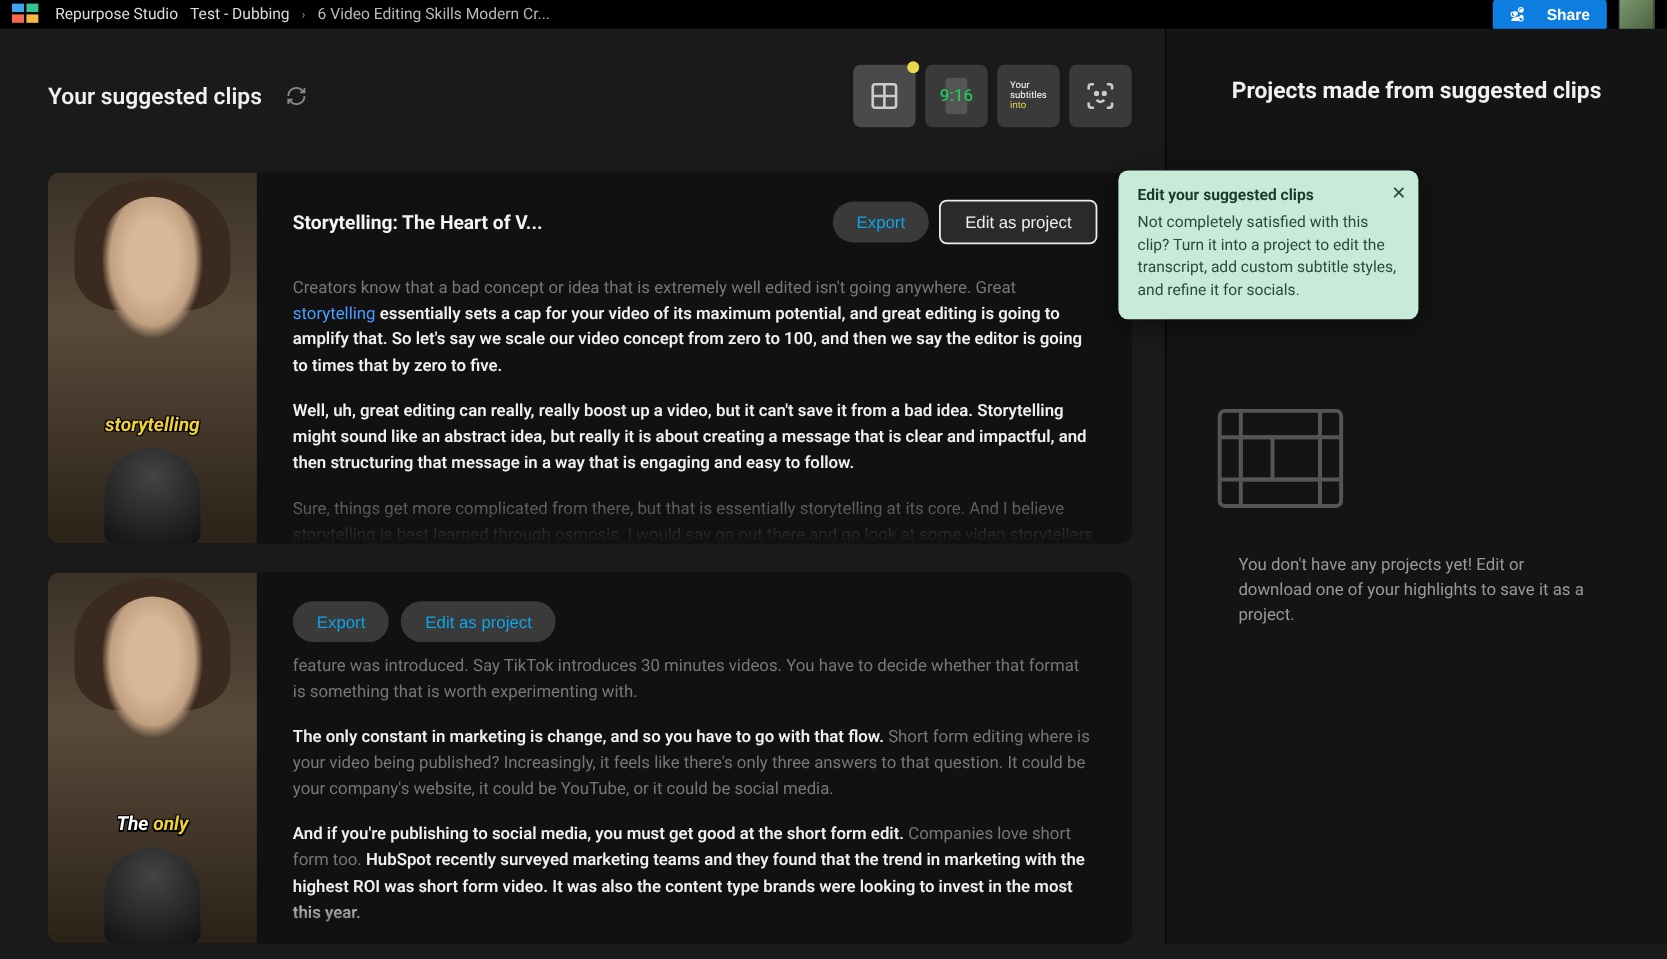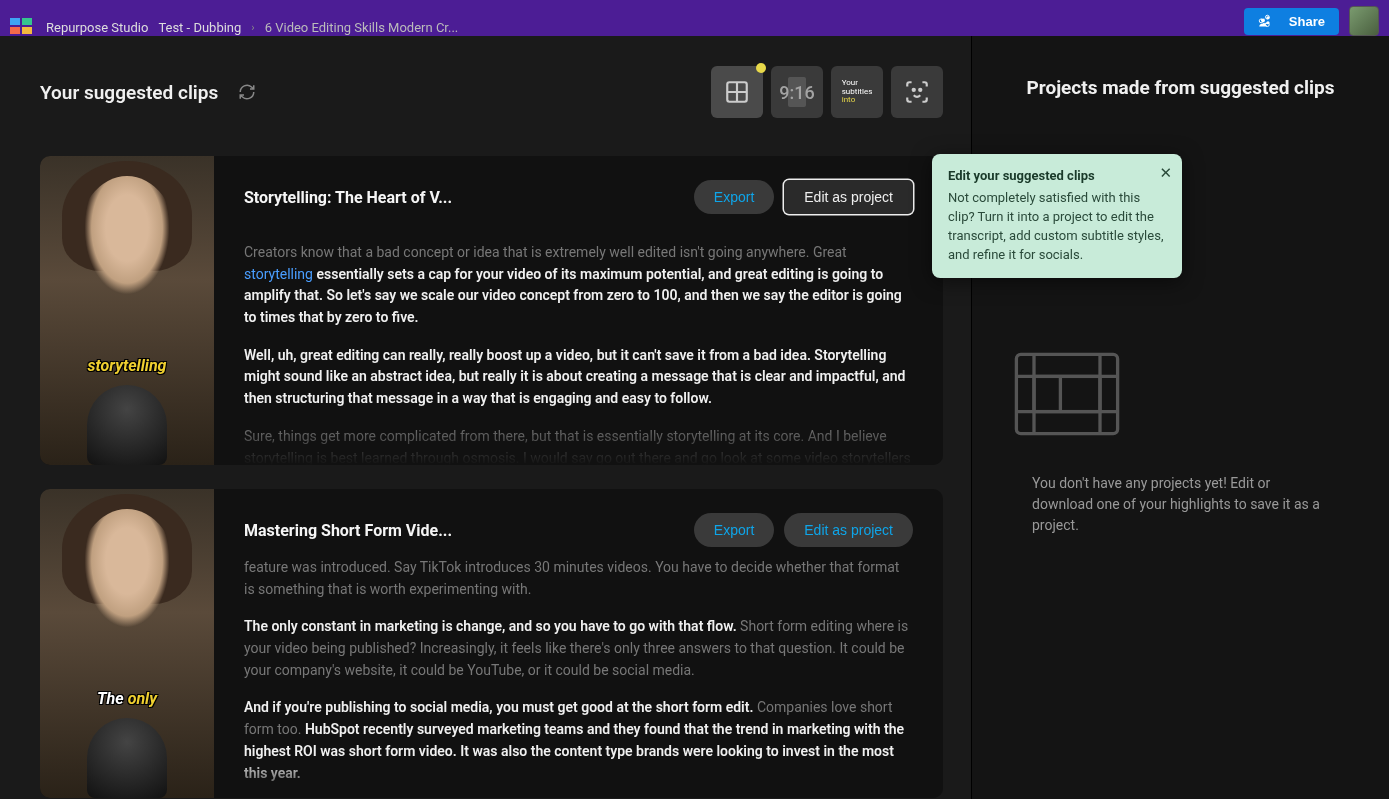--- a/index.html
+++ b/index.html
@@ -6,23 +6,23 @@
   body {
     font-family: -apple-system, BlinkMacSystemFont, "Segoe UI", Roboto, sans-serif;
     background: #1a1a1a;
     color: #e0e0e0;
     width: 1389px;
     height: 799px;
     overflow: hidden;
   }
   .topbar {
     display: flex;
-    align-items: flex-end;
-    height: 36px;
-    background: #4c1d95;
+    align-items: center;
+    height: 24px;
+    background: #000000;
     padding: 0 10px;
     justify-content: space-between;
   }
   .topbar-left {
     display: flex;
     align-items: center;
     gap: 12px;
   }
   .logo {
     width: 24px; height: 18px;
@@ -75,21 +75,21 @@
     display:flex; align-items:center; justify-content:center;
     cursor:pointer; position:relative;
     color:#ccc;
   }
   .tool-btn.active { background:#4a4a4a; }
   .tool-badge {
     position:absolute; top:-3px; right:-3px;
     width:10px; height:10px; border-radius:50%;
     background:#e8d94a;
   }
-  .tool-btn .label { font-size:18px; font-weight:500; color:#a3a3a3; }
+  .tool-btn .label { font-size:14px; font-weight:500; color:#22c55e; }
   .tool-subtitles { font-size:8px; line-height:1.1; text-align:left; }
   .tool-subtitles .w1 { color:#fff; }
   .tool-subtitles .w2 { color:#fff; }
   .tool-subtitles .w3 { color:#e8d94a; }
   .clip-card {
     background:#111;
     border-radius:10px;
     display:flex;
     margin-bottom:24px;
     overflow:hidden;
@@ -337,21 +337,20 @@
       <div class="clip-thumb">
         <div class="hair"></div>
           <div class="face"></div>
           <div class="mic"></div>
         <div class="thumb-caption">
           <span class="white">The</span> <span>only</span>
         </div>
       </div>
       <div class="clip-body">
         <div class="clip-head">
-          <div class="clip-title">Mastering Short Form Vide...</div>
           <div class="clip-actions">
             <button class="btn">Export</button>
             <button class="btn">Edit as project</button>
           </div>
         </div>
         <div class="transcript" style="margin-top:-18px;">
           <p class="dim">feature was introduced. Say TikTok introduces 30 minutes videos. You have to decide whether that format is something that is worth experimenting with.</p>
           <p><span class="em">The only constant in marketing is change, and so you have to go with that flow.</span><span class="dim"> Short form editing where is your video being published? Increasingly, it feels like there's only three answers to that question. It could be your company's website, it could be YouTube, or it could be social media.</span></p>
           <p><span class="em">And if you're publishing to social media, you must get good at the short form edit.</span><span class="dim"> Companies love short form too. </span><span class="em">HubSpot recently surveyed marketing teams and they found that the trend in marketing with the highest ROI was short form video. It was also the content type brands were looking to invest in the most this year.</span></p>
 

